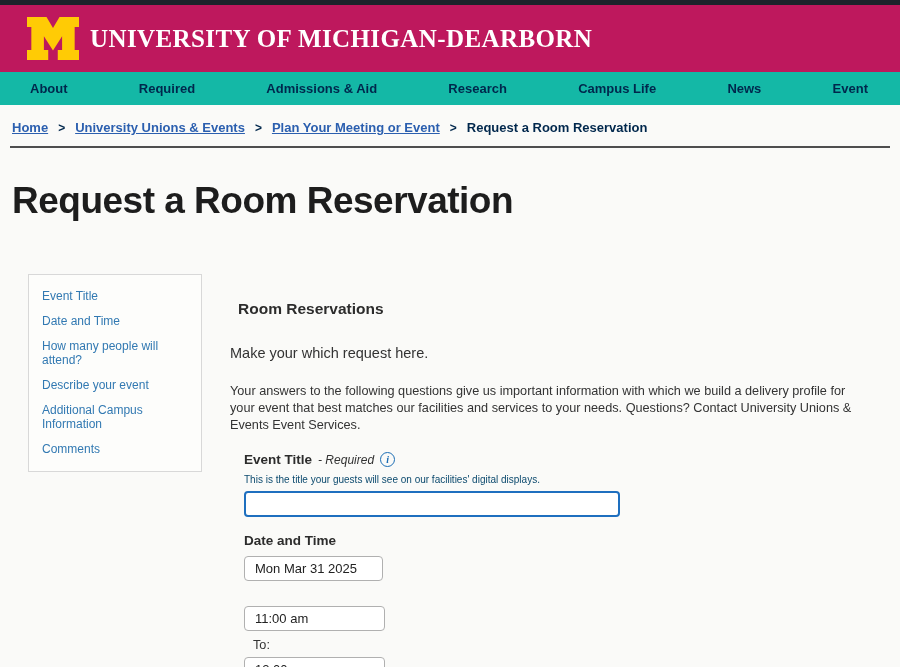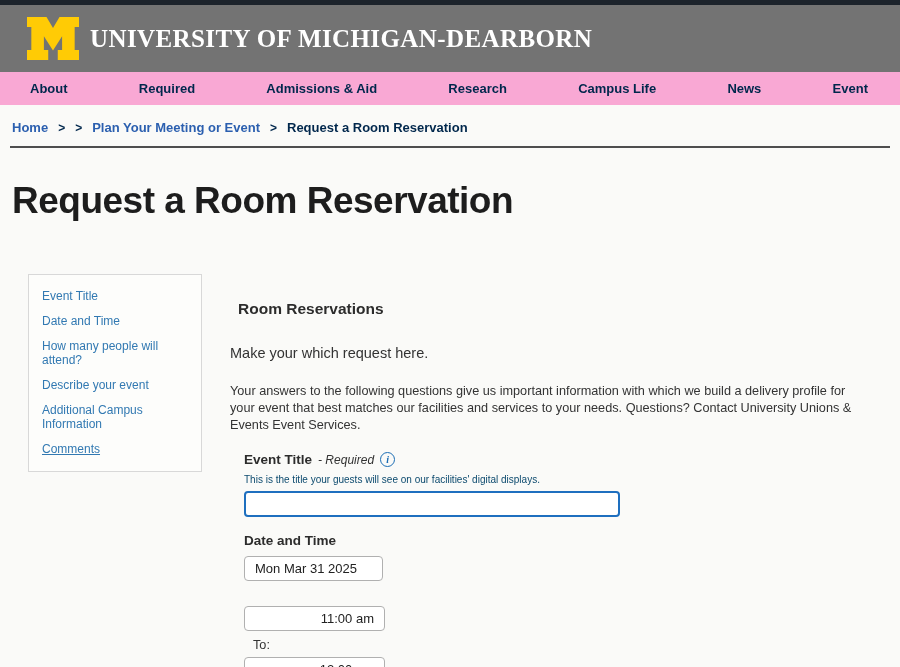--- a/index.html
+++ b/index.html
@@ -10,40 +10,40 @@
     color: #333;
     overflow: hidden;
     position: relative;
   }
 
   
   .top-strip { height: 5px; background: #1c232b; }
 
   
   .site-header {
-    background: #737373;
+    background: #be185d;
     height: 67px;
     display: flex;
     align-items: center;
     padding-left: 27px;
   }
   .logo-m { display: block; }
   .site-title {
     color: #ffffff;
     font-family: "Liberation Serif", serif;
     font-weight: 700;
     font-size: 25px;
     letter-spacing: 0.4px;
     margin-left: 11px;
     white-space: nowrap;
   }
 
   
   .main-nav {
-    background: #f9a8d4;
+    background: #14b8a6;
     height: 33px;
     display: flex;
     align-items: center;
     justify-content: space-between;
     padding: 0 32px 0 30px;
   }
   .main-nav a {
     color: #00274C;
     font-size: 13px;
     font-weight: 700;
@@ -55,20 +55,21 @@
   .breadcrumb {
     display: flex;
     align-items: center;
     gap: 10px;
     padding: 15px 12px 11px 12px;
     font-size: 13px;
     font-weight: 700;
   }
   .breadcrumb a {
     color: #2b5faf;
+    text-decoration: underline;
     cursor: pointer;
   }
   .crumb-sep { color: #00274C; font-size: 12px; }
   .crumb-current { color: #00274C; }
   .rule {
     border: 0;
     border-top: 2px solid #4e4e4e;
     margin: 0 10px;
   }
 
@@ -94,21 +95,21 @@
     flex-shrink: 0;
   }
   .form-nav a {
     display: block;
     color: #3279b2;
     font-size: 12px;
     text-decoration: none;
     margin-bottom: 11px;
     cursor: pointer;
   }
-  .form-nav a:last-child { margin-bottom: 0; text-decoration: underline; }
+  .form-nav a:last-child { margin-bottom: 0; }
 
   .form-main { margin-left: 28px; width: 640px; padding-top: 26px; }
 
   .form-heading {
     font-size: 15.5px;
     font-weight: 700;
     color: #2c2c2c;
     margin-left: 8px;
   }
   .make-lead { font-size: 14.5px; color: #333; margin-top: 27px; }
@@ -166,21 +167,20 @@
     padding: 0 10px;
     margin-top: 8px;
   }
   .time-input {
     display: block;
     width: 141px;
     height: 25px;
     border: 1px solid #b0b0b0;
     border-radius: 4px;
     padding: 0 10px;
-    text-align: right;
   }
   .time-start { margin-top: 25px; }
   .to-label { font-size: 12.7px; color: #333; margin: 7px 0 5px 9px; }
 </style>
 </head>
 <body>
 
 <div class="top-strip"></div>
 
 <header class="site-header">
@@ -196,20 +196,21 @@
   <a>Admissions &amp; Aid</a>
   <a>Research</a>
   <a>Campus Life</a>
   <a>News</a>
   <a>Event</a>
 </nav>
 
 <div class="breadcrumb">
   <a>Home</a>
   <span class="crumb-sep">&gt;</span>
+  <a>University Unions &amp; Events</a>
   <span class="crumb-sep">&gt;</span>
   <a>Plan Your Meeting or Event</a>
   <span class="crumb-sep">&gt;</span>
   <span class="crumb-current">Request a Room Reservation</span>
 </div>
 <hr class="rule">
 
 <h1 class="page-title">Request a Room Reservation</h1>
 
 <div class="content">

